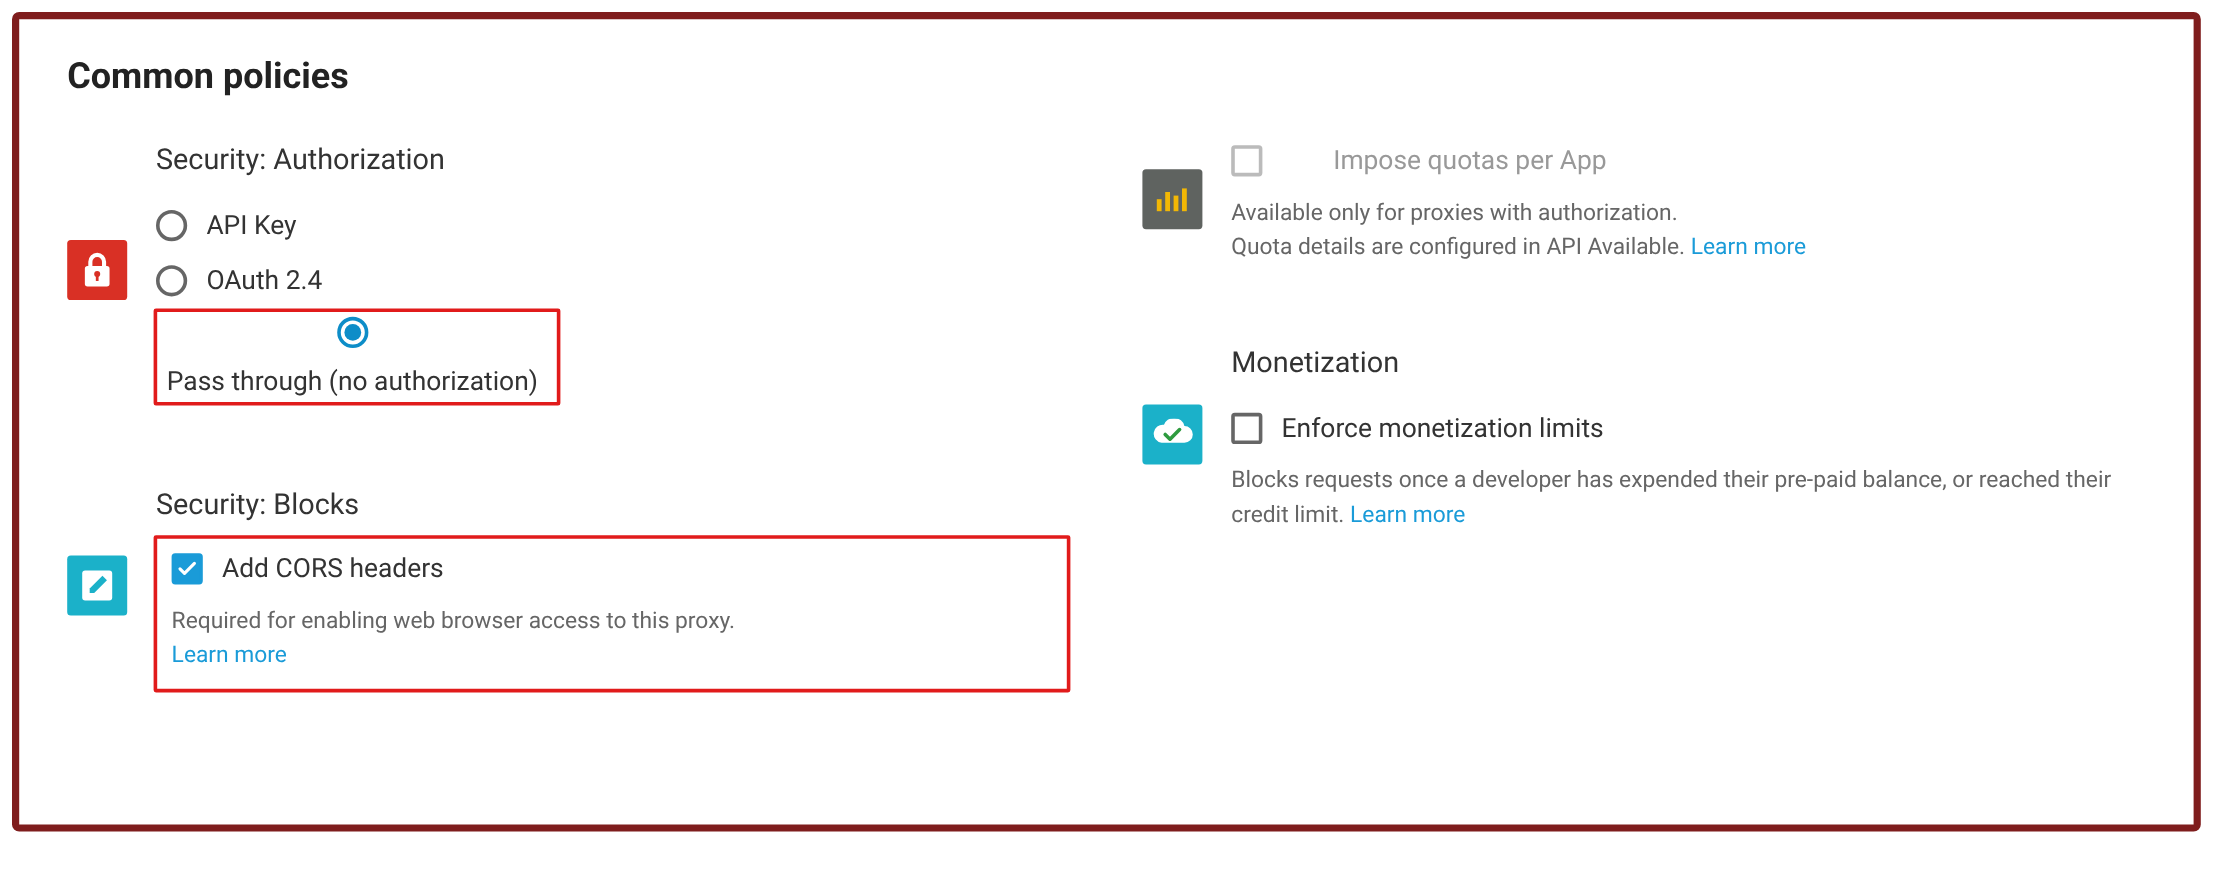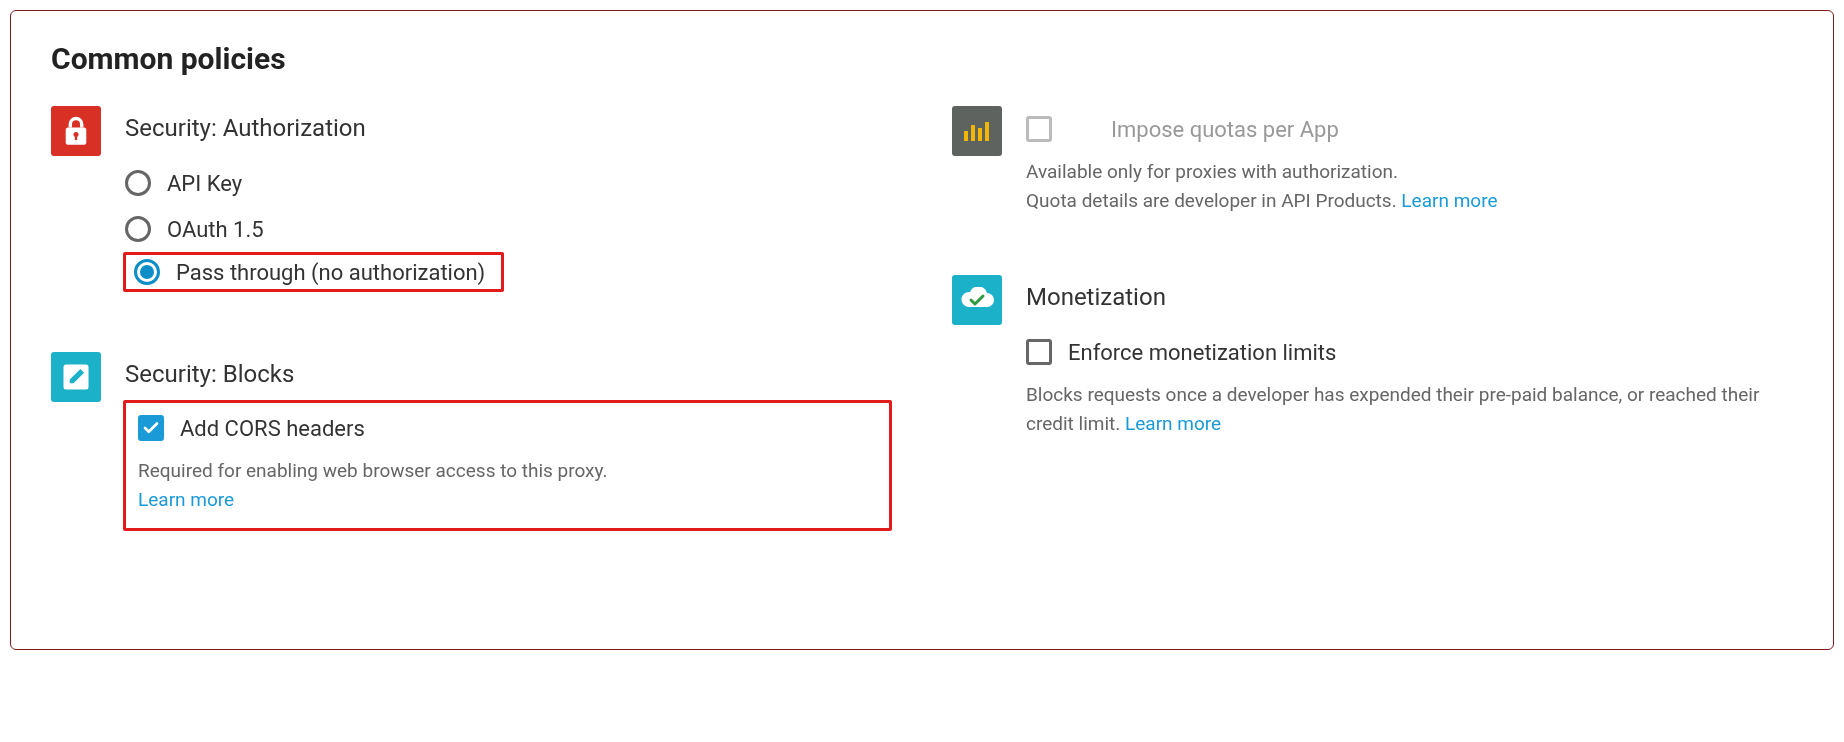--- a/index.html
+++ b/index.html
@@ -7,21 +7,21 @@
       margin: 0;
       padding: 0;
     }
     body {
       font-family: -apple-system, BlinkMacSystemFont, "Segoe UI", Roboto, "Helvetica Neue", Arial, sans-serif;
       background: #fff;
       color: #333;
       padding: 10px;
     }
     .panel {
-      border: 1px solid #7f1d1d;
+      border: 6px solid #7f1d1d;
       border-radius: 6px;
       padding: 30px 40px 50px 40px;
       min-height: 640px;
     }
     .panel-title {
       font-size: 30px;
       font-weight: 700;
       color: #222;
       margin-bottom: 30px;
     }
@@ -30,20 +30,21 @@
       gap: 60px;
     }
     .col {
       flex: 1;
       min-width: 0;
     }
     .section {
       display: flex;
       gap: 24px;
       margin-bottom: 60px;
+      align-items: center;
     }
     .section-icon {
       width: 50px;
       height: 50px;
       flex-shrink: 0;
       border-radius: 3px;
       display: flex;
       align-items: center;
       justify-content: center;
     }
@@ -125,20 +126,21 @@
     .highlight-red {
       border: 3px solid #e11b1b;
       border-radius: 2px;
     }
     .highlight-box-1 {
       padding: 4px 16px 4px 8px;
       display: inline-flex;
       align-items: center;
       gap: 16px;
       margin-left: -2px;
+      flex-direction: column;
     }
     .highlight-box-2 {
       padding: 10px 18px 14px 12px;
       margin-left: -2px;
       margin-top: -6px;
     }
     .icon-lock-bg { background: #d93025; }
     .icon-quota-bg { background: #5f6360; }
     .icon-edit-bg { background: #1bb1c9; }
     .icon-cloud-bg { background: #1bb1c9; }
@@ -165,21 +167,21 @@
         <div class="section-body">
           <div class="section-title">Security: Authorization</div>
 
           <div class="option-row">
             <span class="radio"></span>
             <span class="option-label">API Key</span>
           </div>
 
           <div class="option-row">
             <span class="radio"></span>
-            <span class="option-label">OAuth 1.5</span>
+            <span class="option-label">OAuth 2.4</span>
           </div>
 
           <div class="highlight-red highlight-box-1">
             <span class="radio checked"></span>
             <span class="option-label">Pass through (no authorization)</span>
           </div>
         </div>
       </div>
 
       <div class="section">
@@ -223,21 +225,21 @@
           </svg>
         </div>
         <div class="section-body">
 
           <div class="option-row">
             <span class="checkbox disabled"></span>
             <span class="option-label disabled">Impose quotas per App</span>
           </div>
           <div class="help-text">
             <span>Available only for proxies with authorization.</span><br>
-            <span>Quota details are developer in API Products.</span>
+            <span>Quota details are configured in API Available.</span>
             <a class="learn-more">Learn more</a>
           </div>
         </div>
       </div>
 
       <div class="section">
         <div class="section-icon icon-cloud-bg">
           <svg width="38" height="26" viewBox="0 0 38 26">
             <path d="M29 20a7 7 0 0 0 0-14 9 9 0 0 0-17-1A7 7 0 0 0 10 20h19z" fill="#fff"></path>
             <path d="M13 13l4 4 8-8" stroke="#2e9b3f" stroke-width="3" fill="none" stroke-linecap="round" stroke-linejoin="round"></path>

